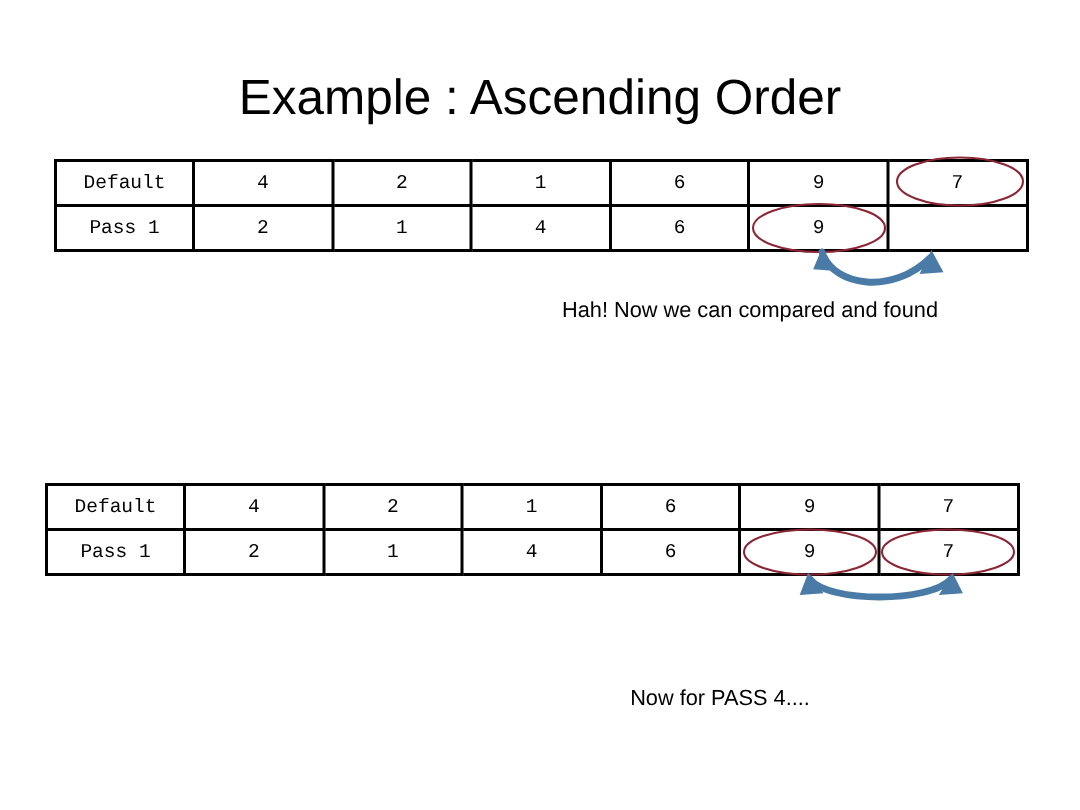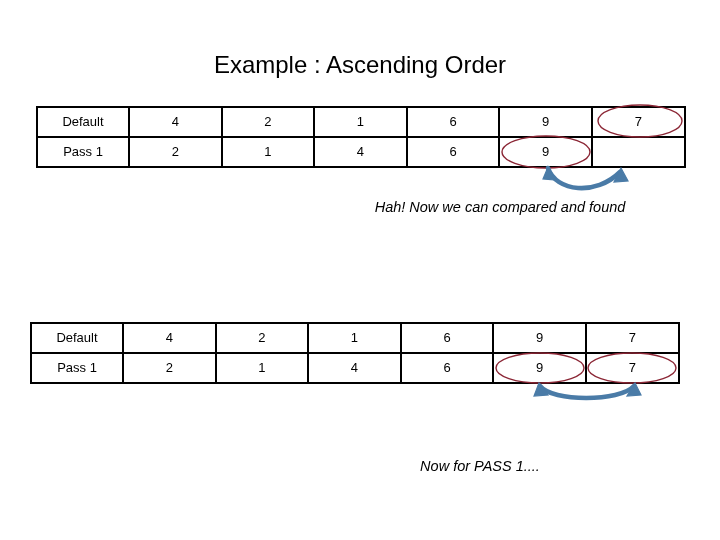--- a/index.html
+++ b/index.html
@@ -24,21 +24,21 @@
     height: 540px;
   }
 
   
   #slide-title {
     position: absolute;
     left: 40px;
     top: 45px;
     width: 640px;
     text-align: center;
-    font-size: 24px;
+    font-size: 33px;
     font-weight: 400;
     line-height: 40px;
     letter-spacing: 0px;
     white-space: nowrap;
     color: #000000;
   }
 
   
   .bubble-table {
     position: absolute;
@@ -55,20 +55,21 @@
     color: #000000;
     padding: 0;
     height: 28px;
     position: relative;
   }
   .bubble-table td .cellval {
     position: relative;
     z-index: 2;
     display: inline-block;
     line-height: 28px;
+    font-family: Liberation Mono, monospace;
   }
   .label-cell {
     font-size: 12.5px;
   }
 
   #table-1 {
     left: 36px;
     top: 106px;
     width: 648px;
   }
@@ -94,21 +95,20 @@
     z-index: 5;
   }
 
   
   .caption {
     position: absolute;
     text-align: center;
     font-size: 14.5px;
     line-height: 20px;
     color: #000000;
-    font-style: italic;
   }
   #caption-mid {
     left: 300px;
     top: 197px;
     width: 400px;
   }
   #caption-bottom-1 {
     left: 310px;
     top: 412px;
     width: 340px;
@@ -212,15 +212,15 @@
       <path d="M 540 386 C 552 402, 620 402, 634 386" fill="none" stroke="#4A7BA7" stroke-width="4.6" stroke-linecap="round"></path>
       <path d="M 539 383 L 548 395 L 534 396 Z" fill="#4A7BA7" stroke="#4A7BA7" stroke-width="1.2"></path>
       <path d="M 635 383 L 627 396 L 641 395 Z" fill="#4A7BA7" stroke="#4A7BA7" stroke-width="1.2"></path>
     </g>
   </svg>
 
   <div class="caption" id="caption-mid">
     <div>Hah! Now we can compared and found</div>
   </div>
 
-  <div class="caption" id="caption-bottom-2">Now for PASS 1....</div>
+  <div class="caption" id="caption-bottom-2">Now for PASS 4....</div>
 
 </div>
 
 </body></html>

